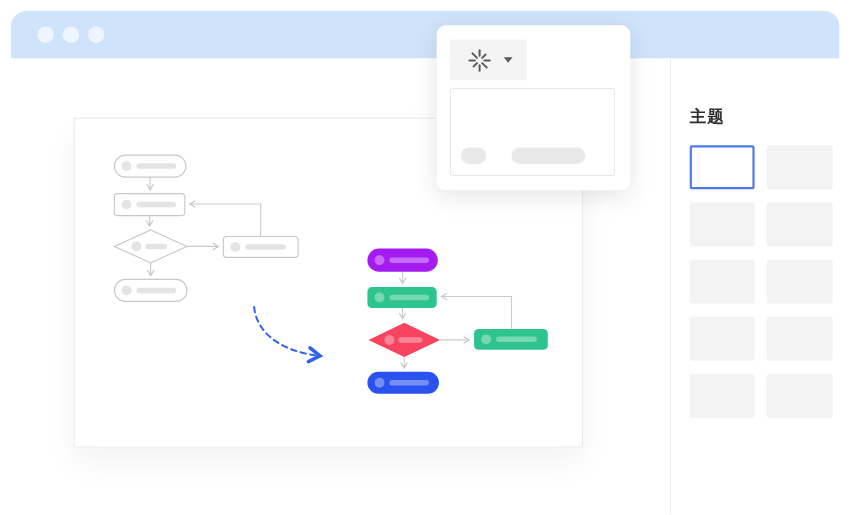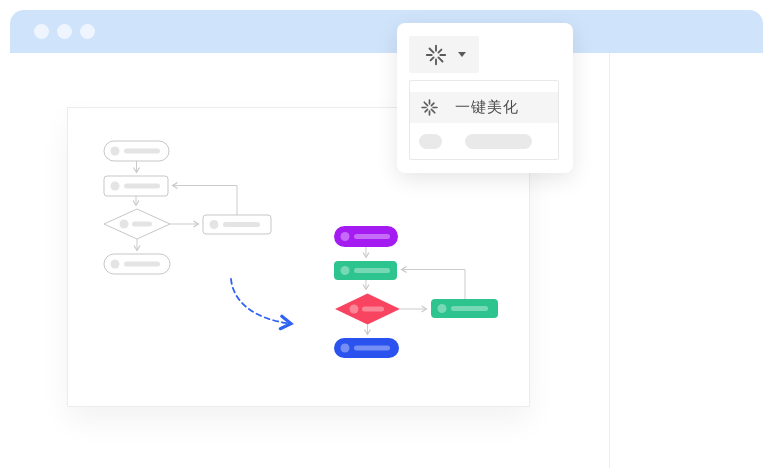--- a/index.html
+++ b/index.html
@@ -164,36 +164,36 @@
           <line x1="18" y1="18" x2="14.2" y2="14.2"></line>
           <line x1="12" y1="20.5" x2="12" y2="16"></line>
           <line x1="7" y1="17" x2="9.8" y2="14.2"></line>
           <line x1="3.5" y1="12" x2="8" y2="12"></line>
           <line x1="6" y1="6" x2="9.8" y2="9.8"></line>
         </g>
       </svg>
       <span class="caret"></span>
     </div>
     <div class="menu">
-      <div class="menu-item">
-        <svg width="21" height="21" viewBox="0 0 24 24">
-          <g stroke="#5a5a5a" stroke-width="1.9" stroke-linecap="round">
-            <line x1="12" y1="3.5" x2="12" y2="8"></line>
-            <line x1="17" y1="7" x2="14.2" y2="9.8"></line>
-            <line x1="20.5" y1="12" x2="16" y2="12"></line>
-            <line x1="18" y1="18" x2="14.2" y2="14.2"></line>
-            <line x1="12" y1="20.5" x2="12" y2="16"></line>
-            <line x1="7" y1="17" x2="9.8" y2="14.2"></line>
-            <line x1="3.5" y1="12" x2="8" y2="12"></line>
-            <line x1="6" y1="6" x2="9.8" y2="9.8"></line>
-          </g>
-        </svg>
-        <span class="lbl">一键美化</span>
-      </div>
       <div class="menu-ph">
         <span class="ph small"></span>
         <span class="ph big"></span>
       </div>
     </div>
   </div>
 
+  <div class="theme-panel">
+    <div class="theme-title">主题</div>
+    <div class="theme-grid">
+        <div class="swatch selected"></div>
+        <div class="swatch"></div>
+        <div class="swatch"></div>
+        <div class="swatch"></div>
+        <div class="swatch"></div>
+        <div class="swatch"></div>
+        <div class="swatch"></div>
+        <div class="swatch"></div>
+        <div class="swatch"></div>
+        <div class="swatch"></div>
+      </div>
+  </div>
 
 </div>
 
 </body></html>

